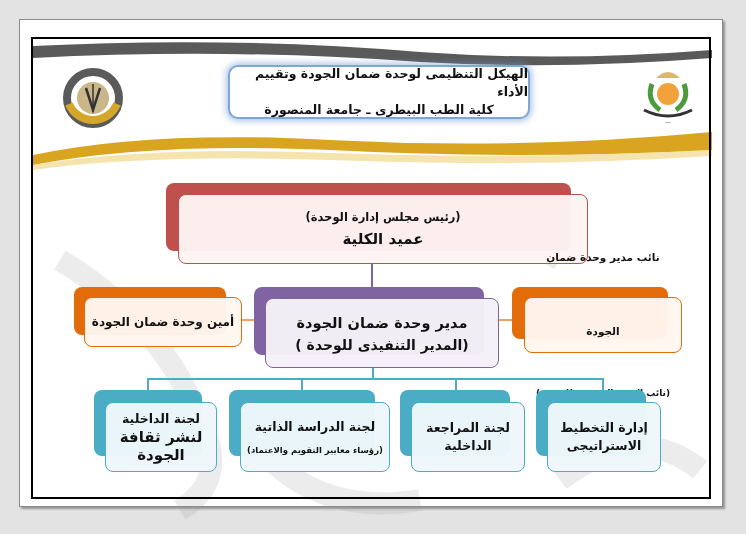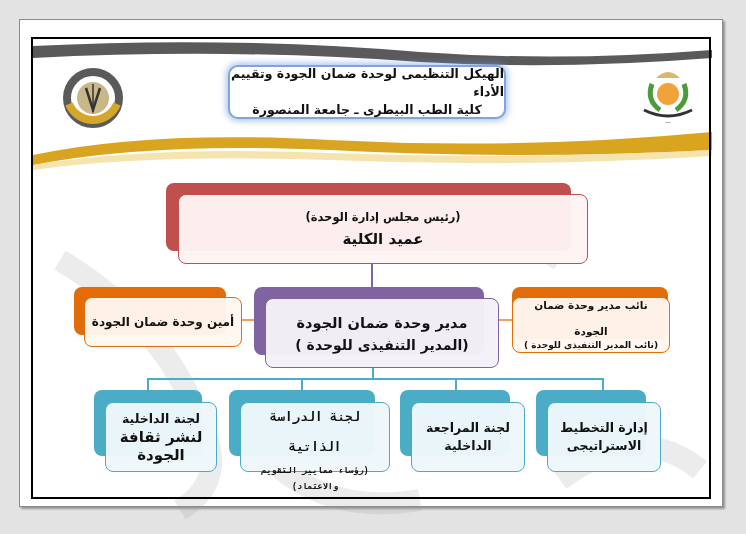--- a/index.html
+++ b/index.html
@@ -17,21 +17,21 @@
       box-shadow: 2px 2px 2px rgba(0,0,0,0.35);
       overflow: hidden;
     }
     .frame {
       position: absolute; left: 31px; top: 37px; width: 680px; height: 462px;
       border: 2px solid #000;
       pointer-events: none;
     }
     .wave-svg { position: absolute; left: 0; top: 0; }
     .title-box {
-      position: absolute; left: 228px; top: 65px; width: 278px; height: 54px;
+      position: absolute; left: 228px; top: 65px; width: 302px; height: 54px;
       background: #ffffff;
       border: 2px solid #7ea6d8;
       border-radius: 10px;
       box-shadow: 0 0 6px 2px rgba(105, 150, 210, 0.55);
       display: flex; flex-direction: column; align-items: center; justify-content: center;
       direction: rtl;
       font-family: "DejaVu Sans", sans-serif;
       font-weight: bold; font-size: 12.5px; color: #111; line-height: 18px;
     }
     .logo { position: absolute; }
@@ -124,21 +124,21 @@
 <div class="node" style="left:254px;top:287px;width:246px;height:82px;">
   <div class="back" style="width:230px;height:68px;background:#8064a2;"></div>
   <div class="front" style="left:11px;top:11px;width:234px;height:70px;border-color:#8064a2;background:rgba(244,242,248,0.97);">
     <div style="font-size:14.5px;line-height:24px;">مدير وحدة ضمان الجودة</div>
     <div style="font-size:14px;line-height:20px;text-align:center;">(المدير التنفيذى للوحدة )</div>
   </div>
 </div>
 
 <div class="node" style="left:512px;top:287px;width:170px;height:66px;">
   <div class="back" style="width:156px;height:52px;background:#e36c0a;"></div>
-  <div class="front" style="left:0;top:10px;width:158px;height:56px;border-color:#e36c0a;background:rgba(255,247,240,0.97);">
+  <div class="front" style="left:12px;top:10px;width:158px;height:56px;border-color:#e36c0a;background:rgba(255,247,240,0.97);gap:48px;">
     <div style="font-size:10.5px;line-height:14px;">نائب مدير وحدة ضمان</div>
     <div style="font-size:10.5px;line-height:14px;margin-top:12px;">الجودة</div>
     <div style="font-size:9px;line-height:15px;">(نائب المدير التنفيذى للوحدة )</div>
   </div>
 </div>
 
 <div class="node" style="left:536px;top:390px;width:126px;height:82px;">
   <div class="back" style="width:110px;height:66px;background:#4bacc6;"></div>
   <div class="front" style="left:11px;top:12px;width:114px;height:70px;border-color:#4bacc6;background:rgba(238,247,250,0.97);">
     <div style="font-size:12.5px;line-height:18px;">إدارة التخطيط</div>
@@ -149,21 +149,21 @@
 <div class="node" style="left:400px;top:390px;width:126px;height:82px;">
   <div class="back" style="width:110px;height:66px;background:#4bacc6;"></div>
   <div class="front" style="left:11px;top:12px;width:114px;height:70px;border-color:#4bacc6;background:rgba(238,247,250,0.97);">
     <div style="font-size:12.5px;line-height:18px;">لجنة المراجعة</div>
     <div style="font-size:12.5px;line-height:18px;">الداخلية</div>
   </div>
 </div>
 
 <div class="node" style="left:229px;top:390px;width:162px;height:82px;">
   <div class="back" style="width:146px;height:66px;background:#4bacc6;"></div>
-  <div class="front" style="left:11px;top:12px;width:150px;height:70px;border-color:#4bacc6;background:rgba(238,247,250,0.97);justify-content:flex-start;padding-bottom:4px;font-family:Liberation Mono, monospace;">
+  <div class="front" style="left:11px;top:12px;width:150px;height:70px;border-color:#4bacc6;background:rgba(238,247,250,0.97);justify-content:center;padding-bottom:4px;">
     <div style="font-size:12.5px;line-height:30px;">لجنة الدراسة الذاتية</div>
     <div style="font-size:8.5px;line-height:16px;">(رؤساء معايير التقويم والاعتماد)</div>
   </div>
 </div>
 
 <div class="node" style="left:94px;top:390px;width:124px;height:82px;">
   <div class="back" style="width:108px;height:66px;background:#4bacc6;"></div>
   <div class="front" style="left:11px;top:12px;width:112px;height:70px;border-color:#4bacc6;background:rgba(238,247,250,0.97);">
     <div style="font-size:12.5px;line-height:18px;">لجنة الداخلية</div>
     <div style="font-size:15px;line-height:18px;">لنشر ثقافة الجودة</div>

